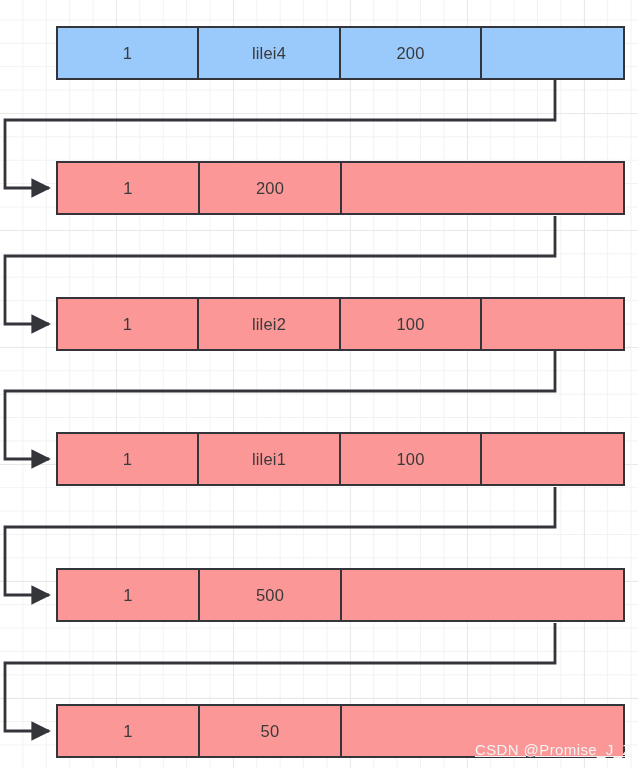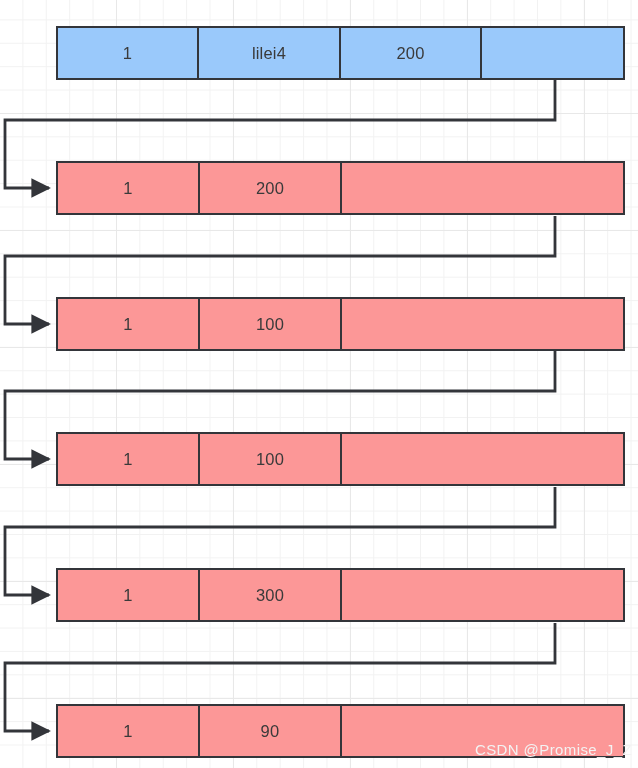--- a/index.html
+++ b/index.html
@@ -80,20 +80,21 @@
   #watermark {
     position: absolute;
     right: 6px;
     top: 741px;
     font-size: 15px;
     color: #f3f3f3;
     letter-spacing: 0.4px;
     font-family: "Liberation Sans", sans-serif;
     white-space: nowrap;
     pointer-events: none;
+    text-decoration: underline;
   }
 </style>
 </head>
 <body>
 
 <div id="canvas">
 
   <svg id="edge-layer" viewBox="0 0 638 768" xmlns="http://www.w3.org/2000/svg">
     <defs>
       <marker id="arrow" viewBox="0 0 10 10" refX="9" refY="5" markerWidth="7" markerHeight="7" orient="auto-start-reverse">
@@ -120,37 +121,39 @@
   </div>
 
   <div class="node pink" style="left:56px; top:161px; width:569px;">
     <div class="cell c-id">1</div>
     <div class="cell c-value">200</div>
     <div class="cell c-next"></div>
   </div>
 
   <div class="node pink" style="left:56px; top:297px; width:569px;">
     <div class="cell c-id">1</div>
+    <div class="cell c-name">lilei2</div>
     <div class="cell c-value">100</div>
     <div class="cell c-next"></div>
   </div>
 
   <div class="node pink" style="left:56px; top:432px; width:569px;">
     <div class="cell c-id">1</div>
+    <div class="cell c-name">lilei1</div>
     <div class="cell c-value">100</div>
     <div class="cell c-next"></div>
   </div>
 
   <div class="node pink" style="left:56px; top:568px; width:569px;">
     <div class="cell c-id">1</div>
-    <div class="cell c-value">300</div>
+    <div class="cell c-value">500</div>
     <div class="cell c-next"></div>
   </div>
 
   <div class="node pink" style="left:56px; top:704px; width:569px;">
     <div class="cell c-id">1</div>
-    <div class="cell c-value">90</div>
+    <div class="cell c-value">50</div>
     <div class="cell c-next"></div>
   </div>
 
   <div id="watermark">CSDN @Promise_J_Z</div>
 
 </div>
 
 </body></html>

